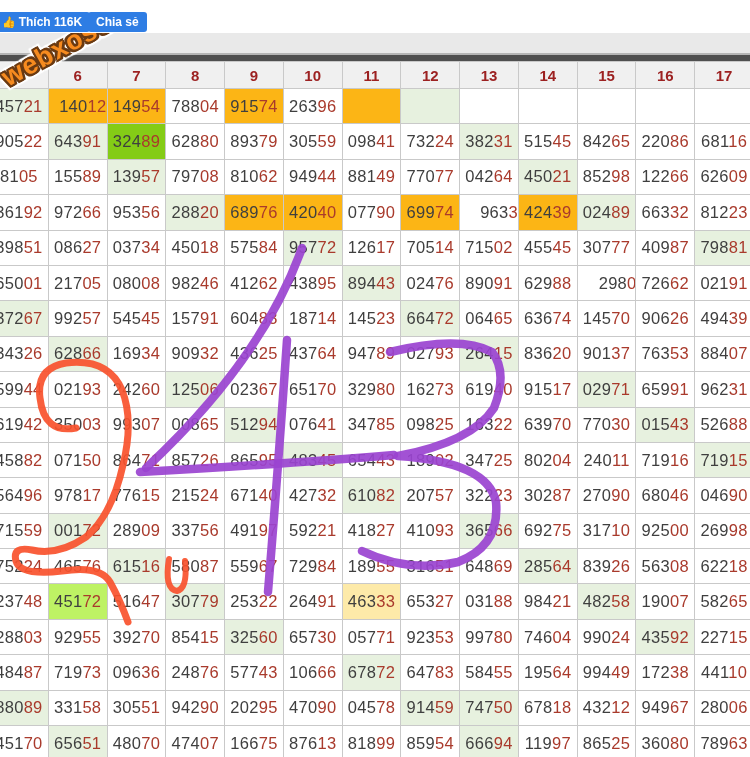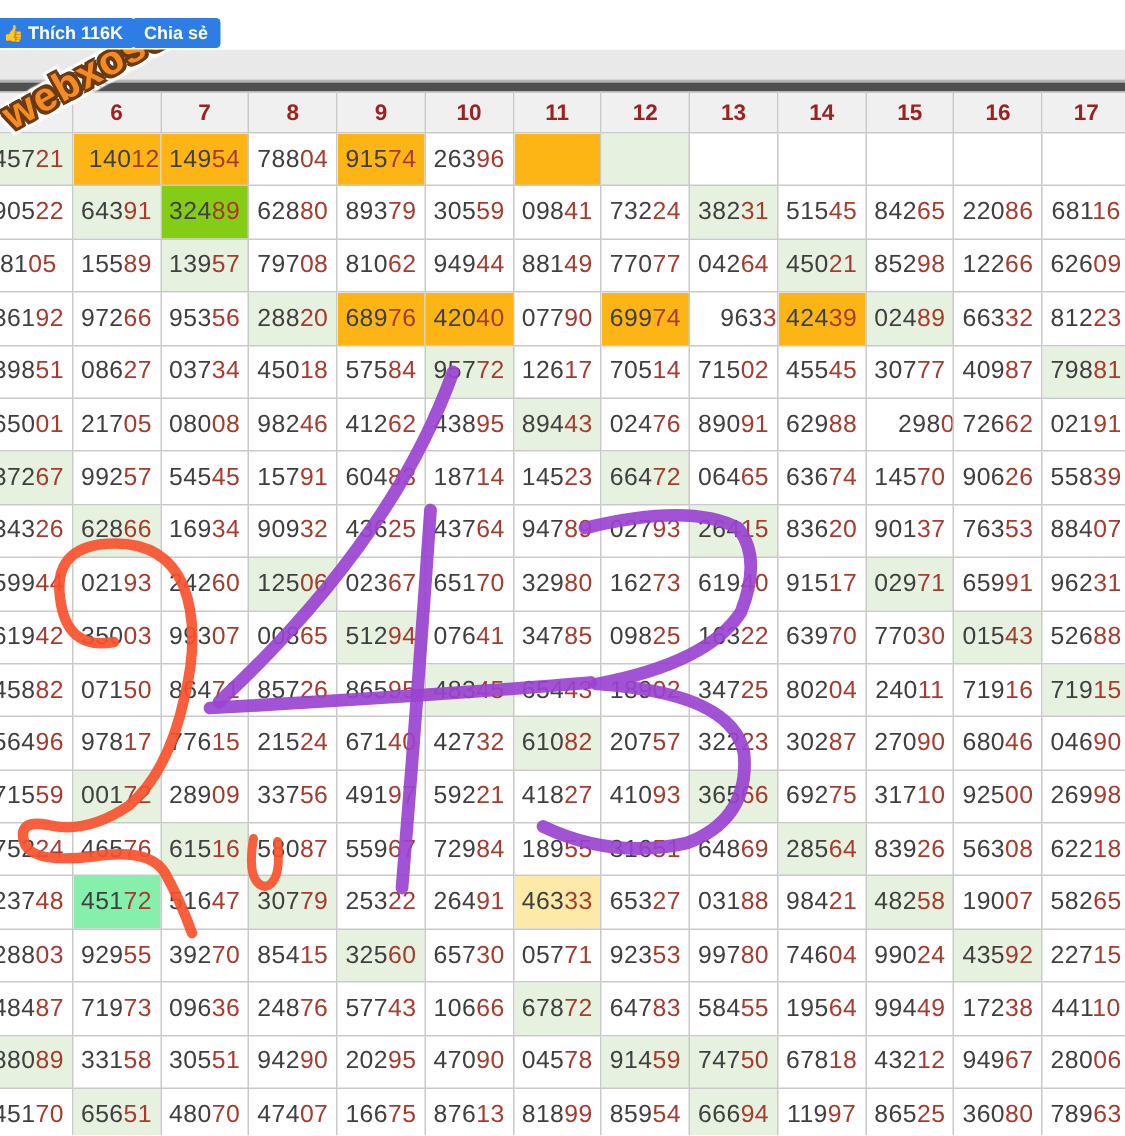--- a/index.html
+++ b/index.html
@@ -169,21 +169,21 @@
             <td style="background: rgb(255, 255, 255);"><span class="d1">545</span><span class="d2">45</span></td>
             <td style="background: rgb(255, 255, 255);"><span class="d1">157</span><span class="d2">91</span></td>
             <td style="background: rgb(255, 255, 255);"><span class="d1">604</span><span class="d2">83</span></td>
             <td style="background: rgb(255, 255, 255);"><span class="d1">187</span><span class="d2">14</span></td>
             <td style="background: rgb(255, 255, 255);"><span class="d1">145</span><span class="d2">23</span></td>
             <td style="background: rgb(231, 241, 223);"><span class="d1">664</span><span class="d2">72</span></td>
             <td style="background: rgb(255, 255, 255);"><span class="d1">064</span><span class="d2">65</span></td>
             <td style="background: rgb(255, 255, 255);"><span class="d1">636</span><span class="d2">74</span></td>
             <td style="background: rgb(255, 255, 255);"><span class="d1">145</span><span class="d2">70</span></td>
             <td style="background: rgb(255, 255, 255);"><span class="d1">906</span><span class="d2">26</span></td>
-            <td style="background: rgb(255, 255, 255);"><span class="d1">558</span><span class="d2">39</span></td>
+            <td style="background: rgb(255, 255, 255);"><span class="d1">494</span><span class="d2">39</span></td>
           </tr>
           <tr>
             <td style="background: rgb(255, 255, 255);"><span class="d1">343</span><span class="d2">26</span></td>
             <td style="background: rgb(231, 241, 223);"><span class="d1">628</span><span class="d2">66</span></td>
             <td style="background: rgb(255, 255, 255);"><span class="d1">169</span><span class="d2">34</span></td>
             <td style="background: rgb(255, 255, 255);"><span class="d1">909</span><span class="d2">32</span></td>
             <td style="background: rgb(255, 255, 255);"><span class="d1">436</span><span class="d2">25</span></td>
             <td style="background: rgb(255, 255, 255);"><span class="d1">437</span><span class="d2">64</span></td>
             <td style="background: rgb(255, 255, 255);"><span class="d1">947</span><span class="d2">89</span></td>
             <td style="background: rgb(255, 255, 255);"><span class="d1">027</span><span class="d2">93</span></td>
@@ -278,21 +278,21 @@
             <td style="background: rgb(255, 255, 255);"><span class="d1">189</span><span class="d2">55</span></td>
             <td style="background: rgb(255, 255, 255);"><span class="d1">316</span><span class="d2">51</span></td>
             <td style="background: rgb(255, 255, 255);"><span class="d1">648</span><span class="d2">69</span></td>
             <td style="background: rgb(231, 241, 223);"><span class="d1">285</span><span class="d2">64</span></td>
             <td style="background: rgb(255, 255, 255);"><span class="d1">839</span><span class="d2">26</span></td>
             <td style="background: rgb(255, 255, 255);"><span class="d1">563</span><span class="d2">08</span></td>
             <td style="background: rgb(255, 255, 255);"><span class="d1">622</span><span class="d2">18</span></td>
           </tr>
           <tr>
             <td style="background: rgb(255, 255, 255);"><span class="d1">237</span><span class="d2">48</span></td>
-            <td style="background: #86efac; margin-left: 36px;"><span class="d1">451</span><span class="d2">72</span></td>
+            <td style="background: #bef264; margin-left: 36px;"><span class="d1">451</span><span class="d2">72</span></td>
             <td style="background: rgb(255, 255, 255);"><span class="d1">516</span><span class="d2">47</span></td>
             <td style="background: rgb(231, 241, 223);"><span class="d1">307</span><span class="d2">79</span></td>
             <td style="background: rgb(255, 255, 255);"><span class="d1">253</span><span class="d2">22</span></td>
             <td style="background: rgb(255, 255, 255);"><span class="d1">264</span><span class="d2">91</span></td>
             <td style="background: rgb(253, 234, 169);"><span class="d1">463</span><span class="d2">33</span></td>
             <td style="background: rgb(255, 255, 255);"><span class="d1">653</span><span class="d2">27</span></td>
             <td style="background: rgb(255, 255, 255);"><span class="d1">031</span><span class="d2">88</span></td>
             <td style="background: rgb(255, 255, 255);"><span class="d1">984</span><span class="d2">21</span></td>
             <td style="background: rgb(231, 241, 223);"><span class="d1">482</span><span class="d2">58</span></td>
             <td style="background: rgb(255, 255, 255);"><span class="d1">190</span><span class="d2">07</span></td>

